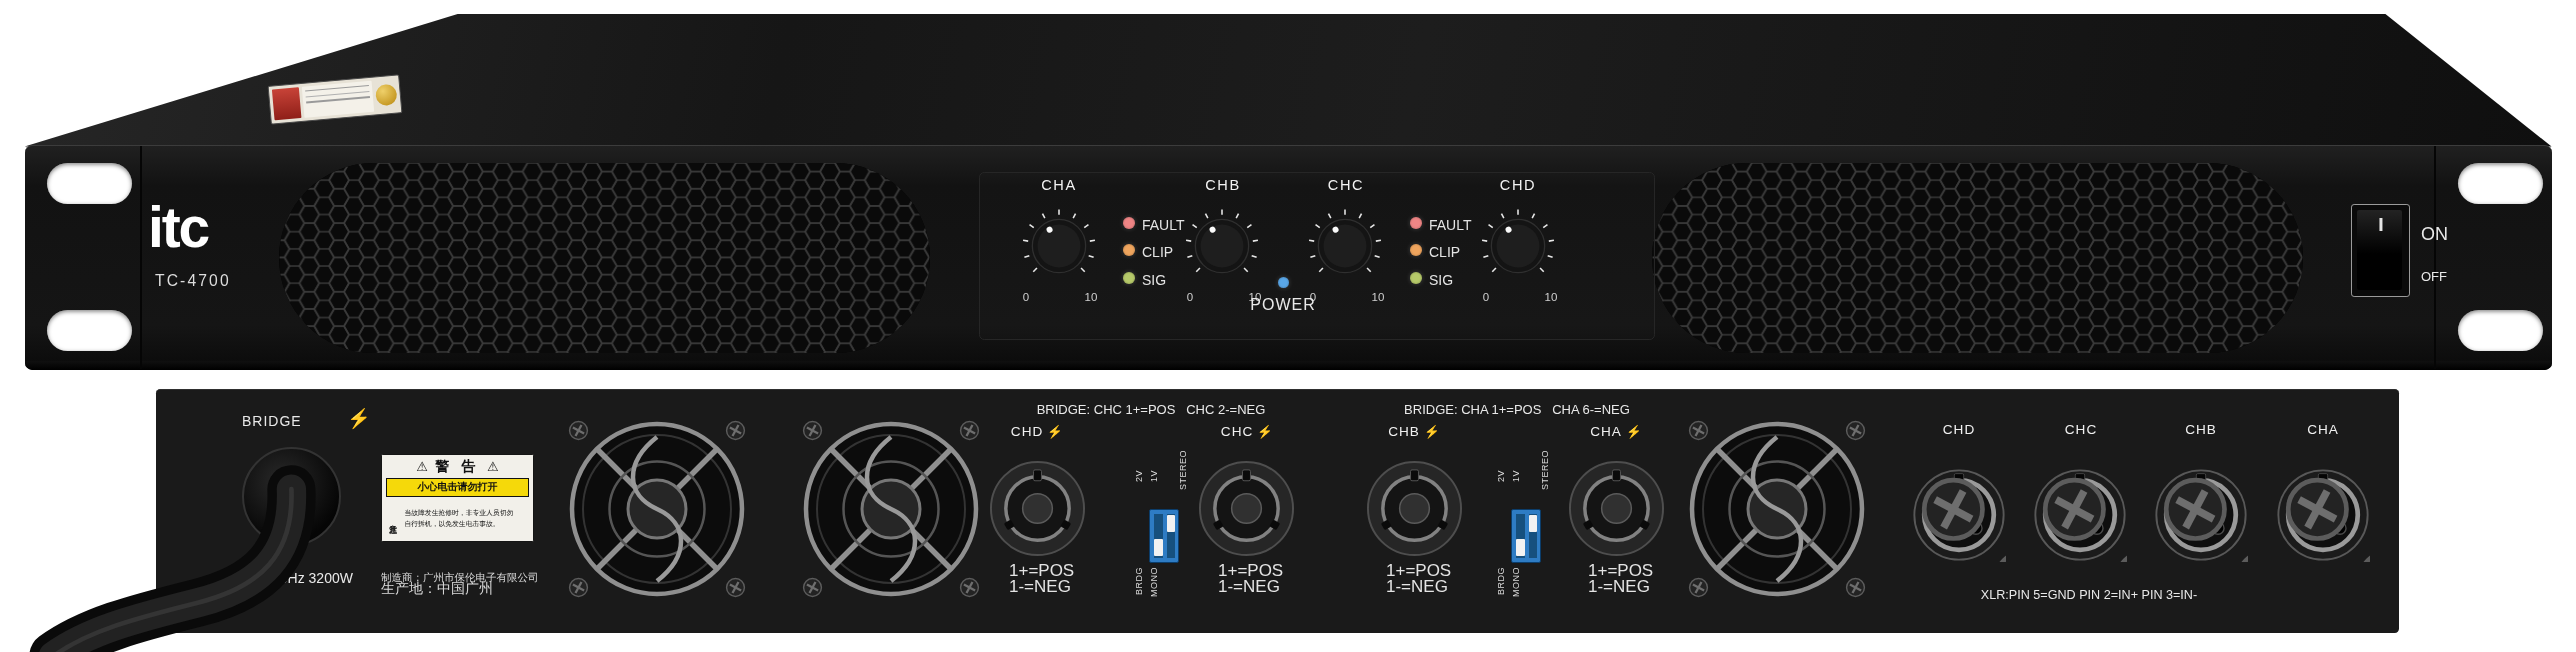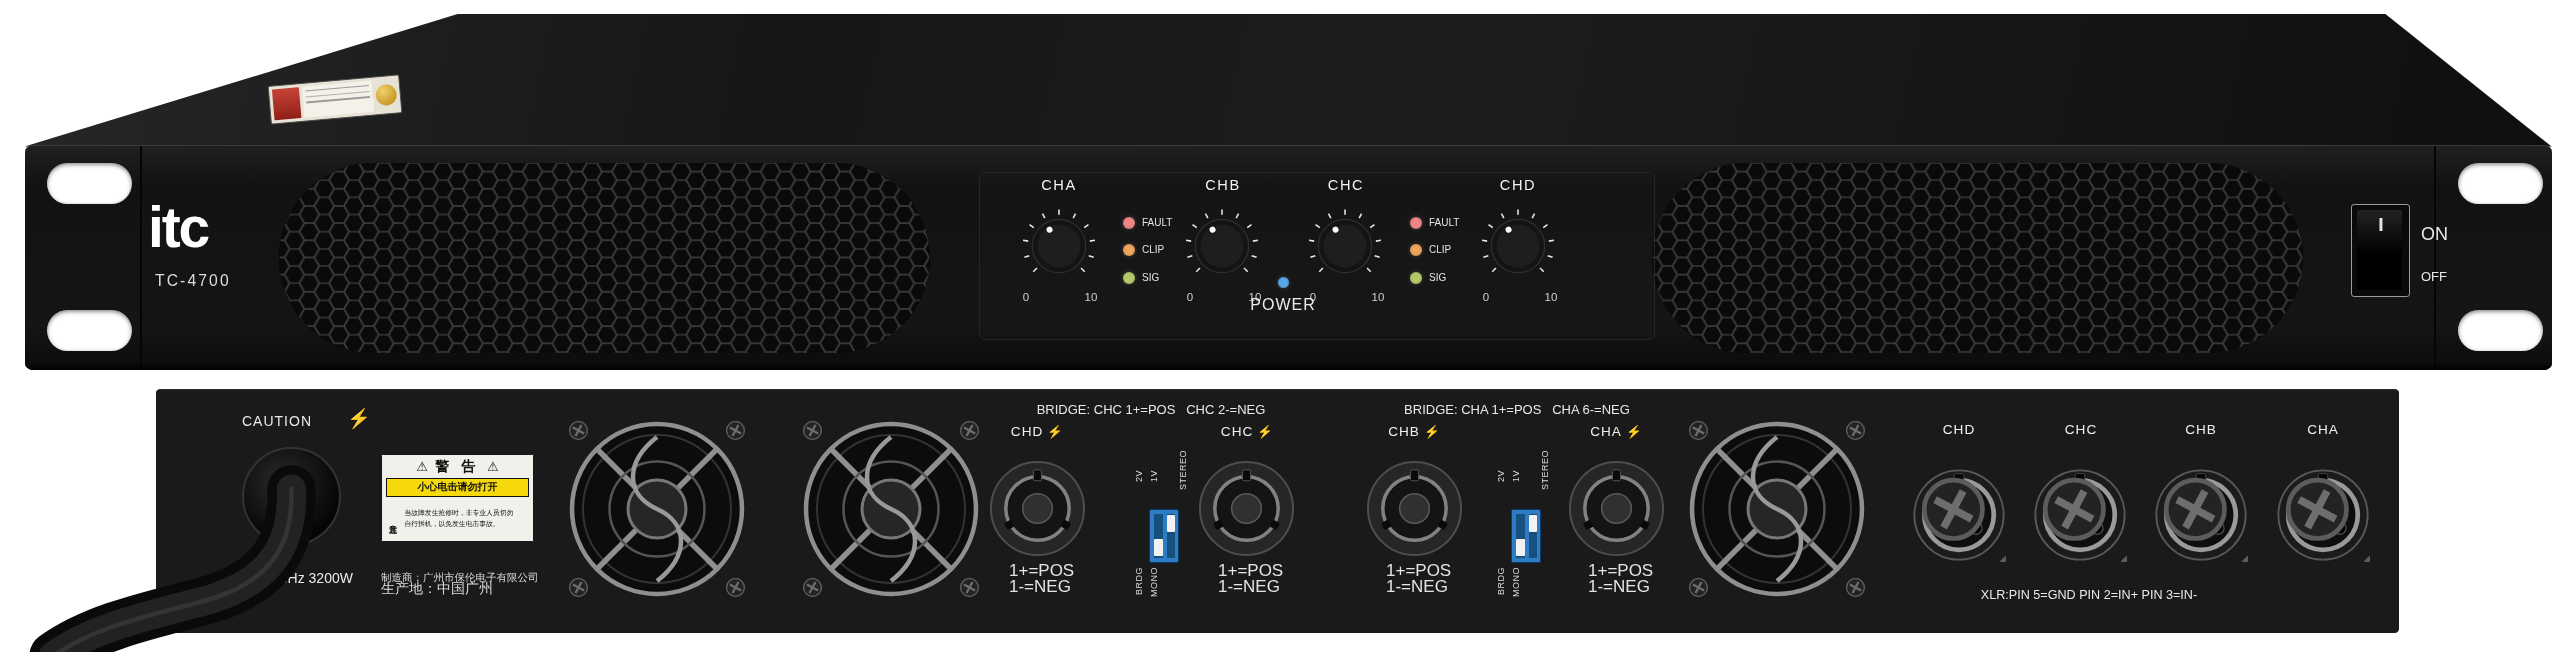--- a/index.html
+++ b/index.html
@@ -12,21 +12,21 @@
   .led{position:absolute;width:11.5px;height:11.5px;border-radius:50%;box-shadow:0 0 5.2px rgba(255,255,255,.18), inset 0 0 2.1px rgba(0,0,0,.35)}
   .screw{position:absolute;width:23px;height:23px}
   .hole{position:absolute;width:85px;height:41px;background:#fff;border-radius:21px;box-shadow:inset 0 1.6px 4.2px rgba(0,0,0,.5)}
   .grille{position:absolute;top:163px;width:651px;height:190px;border-radius:95px;overflow:hidden;background:#090909;box-shadow:inset 0 0 37px #000}
   .knob{position:absolute;width:78px;height:78px;top:207px}
   .fan{position:absolute;width:180px;height:180px;top:419px}
   .spk{position:absolute;width:99px;height:99px;top:459px}
   .xlr{position:absolute;width:94px;height:94px;top:468px}
   .chlabel{font-size:14.6px;letter-spacing:1.6px;color:#f2f2f2}
   .scale{font-size:11.5px;color:#cfcfcf}
-  .ledlabel{font-size:10px;color:#e4e4e4}
+  .ledlabel{font-size:14px;color:#e4e4e4}
   .conlabel{font-size:13.6px;letter-spacing:1px;color:#f0f0f0}
   .posneg{font-size:17px;color:#e4e4e4}
 </style>
 </head>
 <body>
 
 <div id="stage">
 
   <svg width="0" height="0" style="position:absolute" aria-hidden="true">
     <defs>
@@ -193,21 +193,21 @@
 
   <div class="abs" style="left:2351px;top:204px;width:59px;height:93px;border:1.6px solid #9b9b9b;background:#0a0a0a;border-radius:3.1px">
     <div class="abs" style="left:5.2px;top:5.2px;width:45px;height:80px;background:linear-gradient(#232323,#000 55%);border-radius:2.1px"></div>
     <div class="abs" style="left:50%;top:12.6px;width:3.1px;height:13.6px;background:#e5e5e5;transform:translateX(-50%)"></div>
   </div>
   <span class="t" style="left:2421px;top:224px;font-size:18px">ON</span>
   <span class="t" style="left:2421px;top:270px;font-size:13px">OFF</span>
 
   <div class="abs" style="left:156px;top:389px;width:2243px;height:244px;background:#1a1a1a;border-radius:4.2px;border-top:1px solid #2f2f2f"></div>
 
-  <span class="t" style="left:242px;top:413px;font-size:14px;letter-spacing:1px">CAUTION</span>
+  <span class="t" style="left:242px;top:413px;font-size:14px;letter-spacing:1px">BRIDGE</span>
   <span class="t" style="left:347px;top:408px;font-size:19px;color:#fff">⚡</span>
 
   <div class="abs" style="left:242px;top:447px;width:99px;height:99px;border-radius:50%;background:radial-gradient(circle at 40% 35%,#2a2a2a,#050505 72%);border:2.6px solid #333"></div>
 
   <div class="abs" style="left:381px;top:454px;width:153px;height:88px;background:#f2f0ea;border:1.6px solid #151515;border-radius:1.6px;color:#111;display:flex;flex-direction:column;padding:2.6px 4.2px;gap:2.1px">
     <div style="display:flex;align-items:center;justify-content:center;gap:7.3px">
       <span style="font-size:13px;color:#111">⚠</span>
       <span style="font-size:14px;font-weight:bold;letter-spacing:4.2px">警 告</span>
       <span style="font-size:13px;color:#111">⚠</span>
     </div>

